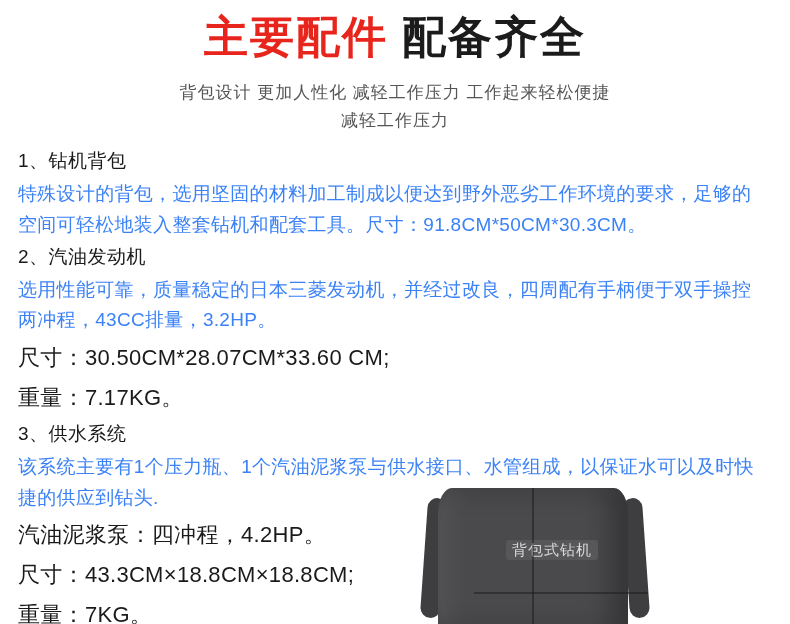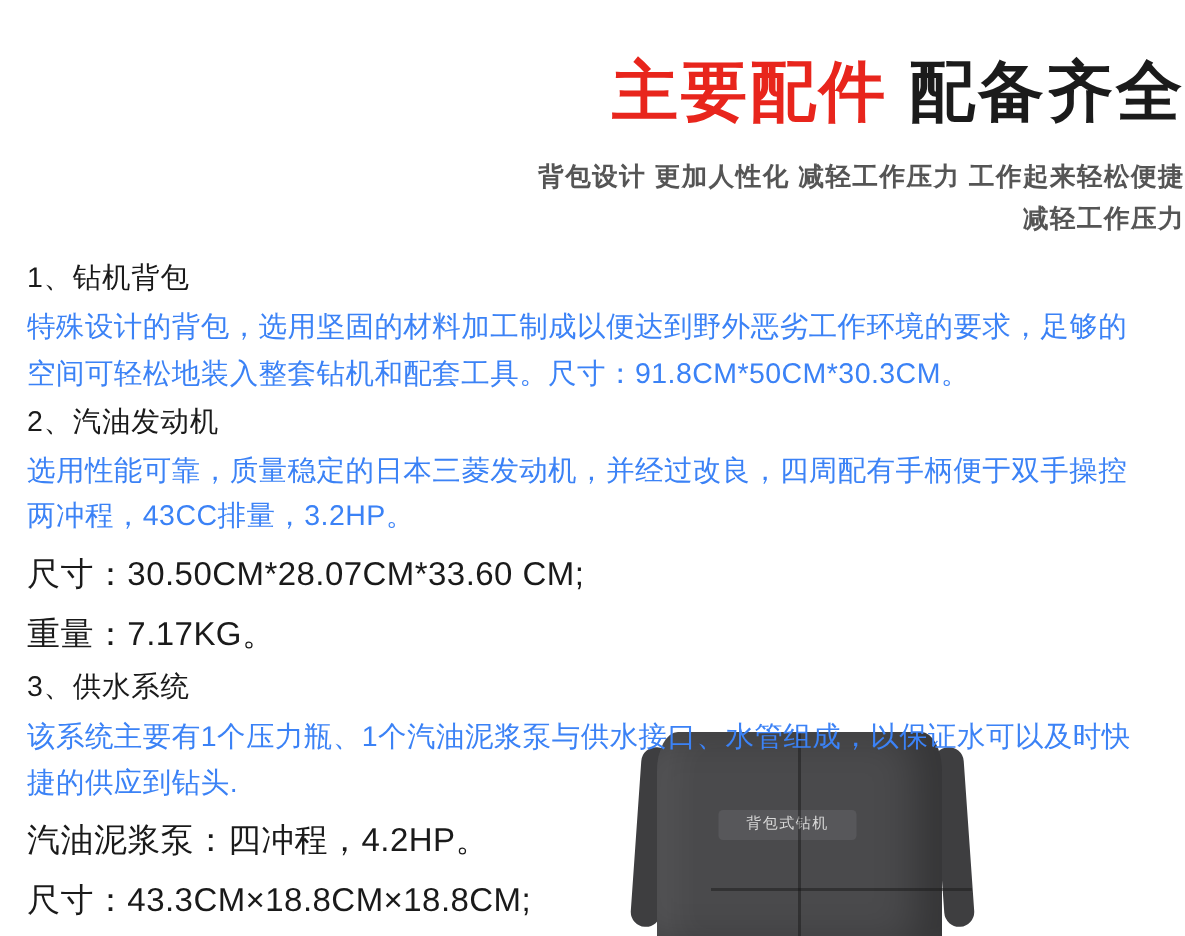--- a/index.html
+++ b/index.html
@@ -17,23 +17,22 @@
   }
   .page {
     position: relative;
     width: 790px;
     height: 624px;
     overflow: hidden;
   }
 
   
   .header {
-    text-align: right;
-    padding-top: 2px;
-    margin-top: 35px;
+    text-align: center;
+    padding-top: 12px;
   }
   .title-line {
     font-size: 44px;
     font-weight: bold;
     letter-spacing: 2px;
     line-height: 1.15;
     white-space: nowrap;
   }
   .title-red {
     color: #e8251c;
@@ -41,21 +40,20 @@
   .title-dark {
     color: #1b1b1b;
     margin-left: 14px;
   }
   .subtitle {
     margin-top: 16px;
     font-size: 17px;
     color: #555555;
     line-height: 1.7;
     letter-spacing: 1px;
-    font-weight: bold;
   }
   .subtitle .sub2 {
     display: block;
   }
 
   
   .content {
     margin-top: 10px;
     padding: 0 16px 0 18px;
     position: relative;
@@ -122,28 +120,28 @@
     top: 18px;
     width: 20px;
     height: 120px;
     background: #3e3e40;
     border-radius: 10px;
   }
   .strap-l { left: 14px; transform: rotate(4deg); }
   .strap-r { right: 14px; transform: rotate(-4deg); }
   .bag-label {
     position: absolute;
-    left: 41px;
+    left: 68px;
     top: 52px;
     width: 92px;
     height: 20px;
     background: #57575a;
     border-radius: 3px;
     color: #d8d8d8;
-    font-size: 10px;
+    font-size: 15px;
     line-height: 20px;
     text-align: center;
     letter-spacing: 1px;
   }
   .bag-seam {
     position: absolute;
     left: 36px;
     top: 104px;
     width: 174px;
     height: 2px;

